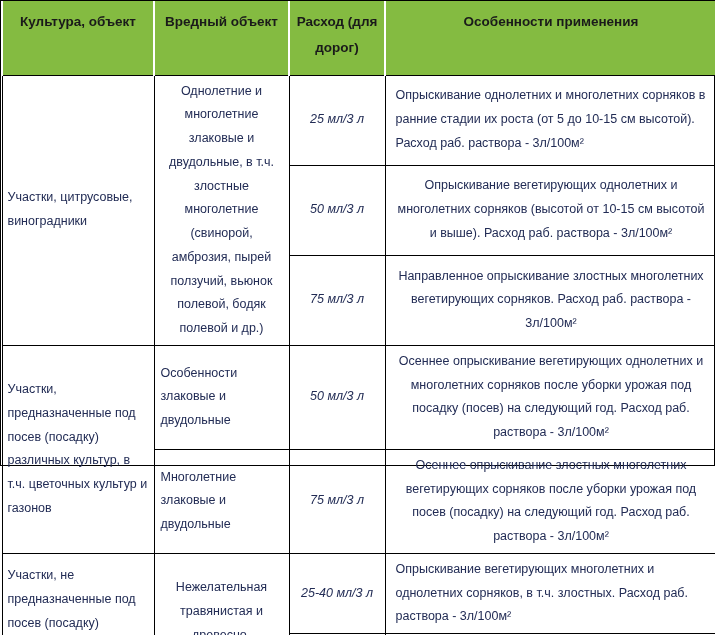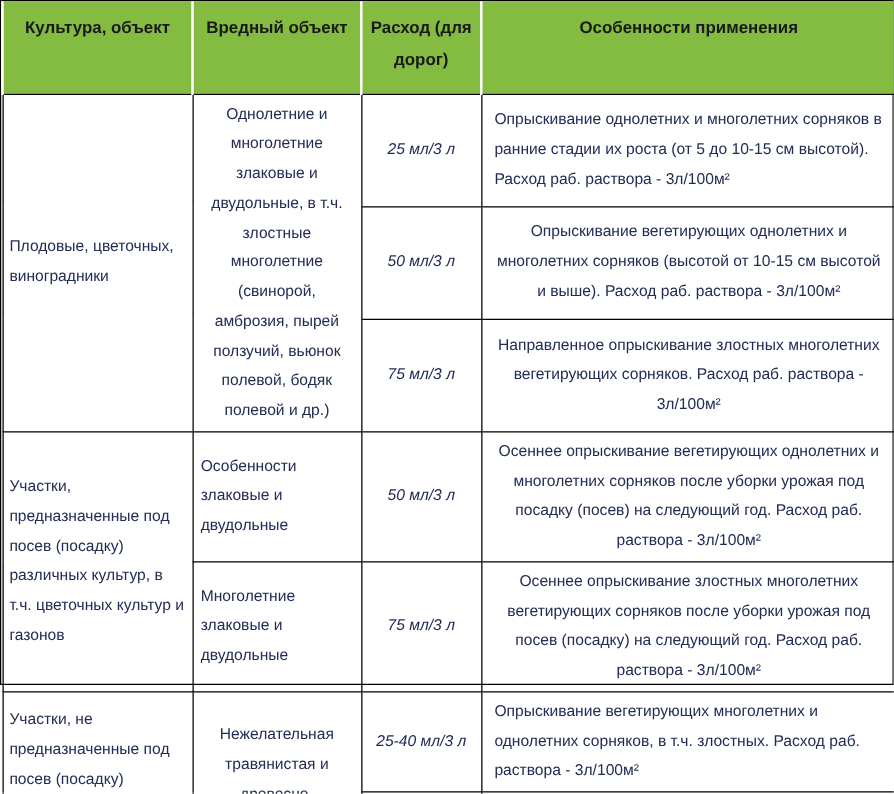--- a/index.html
+++ b/index.html
@@ -7,21 +7,21 @@
     padding: 0;
     background: #ffffff;
   }
   body {
     width: 715px;
     height: 635px;
     font-family: "Liberation Sans", "DejaVu Sans", sans-serif;
   }
   .table-wrap {
     width: 715px;
-    height: 548px;
+    height: 466px;
     box-sizing: border-box;
     border: 1px solid var(--border, #000);
     background: #fff;
   }
   table {
     width: 100%;
     height: 100%;
     border-collapse: collapse;
     table-layout: fixed;
     color: var(--text, #222c55);
@@ -84,21 +84,21 @@
       <tr style="height:74px">
         <th>Культура, объект</th>
         <th>Вредный объект</th>
         <th>Расход (для дорог)</th>
         <th>Особенности применения</th>
       </tr>
     </thead>
     <tbody>
 
       <tr style="height:77px">
-        <td rowspan="3" class="culture">Плодовые, цветочных, виноградники</td>
+        <td rowspan="3" class="culture">Участки, цитрусовые, виноградники</td>
         <td rowspan="3" class="pest tc">Однолетние и многолетние злаковые и двудольные, в т.ч. злостные многолетние (свинорой, амброзия, пырей ползучий, вьюнок полевой, бодяк полевой и др.)</td>
         <td class="rate">25 мл/3 л</td>
         <td class="notes tl">Опрыскивание однолетних и многолетних сорняков в ранние стадии их роста (от 5 до 10-15 см высотой). Расход раб. раствора - 3л/100м²</td>
       </tr>
       <tr style="height:76px">
         <td class="rate">50 мл/3 л</td>
         <td class="notes tc">Опрыскивание вегетирующих однолетних и многолетних сорняков (высотой от 10-15 см высотой и выше). Расход раб. раствора - 3л/100м²</td>
       </tr>
       <tr style="height:67px">
         <td class="rate">75 мл/3 л</td>

